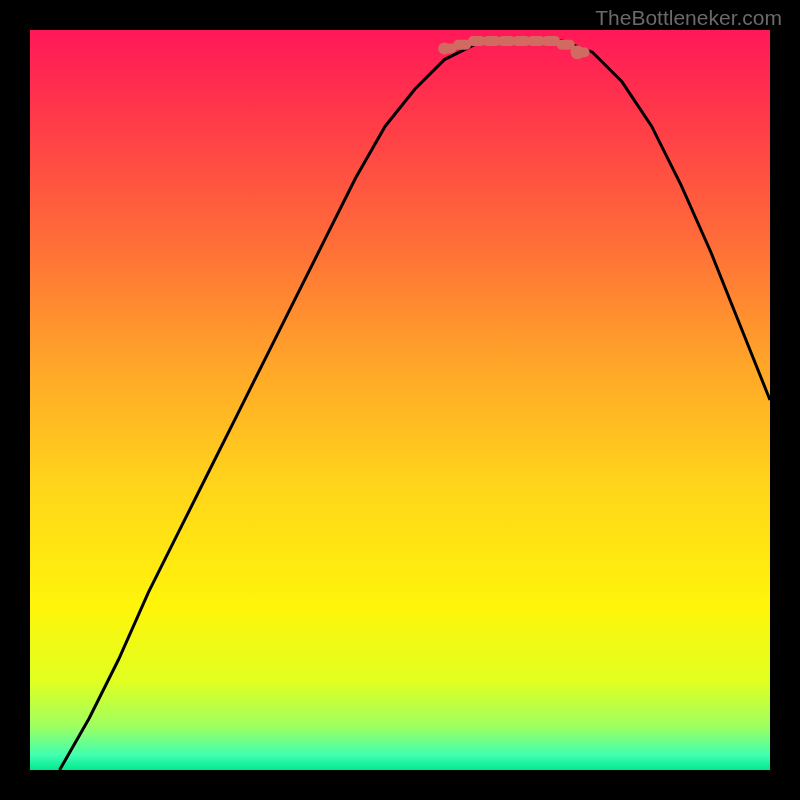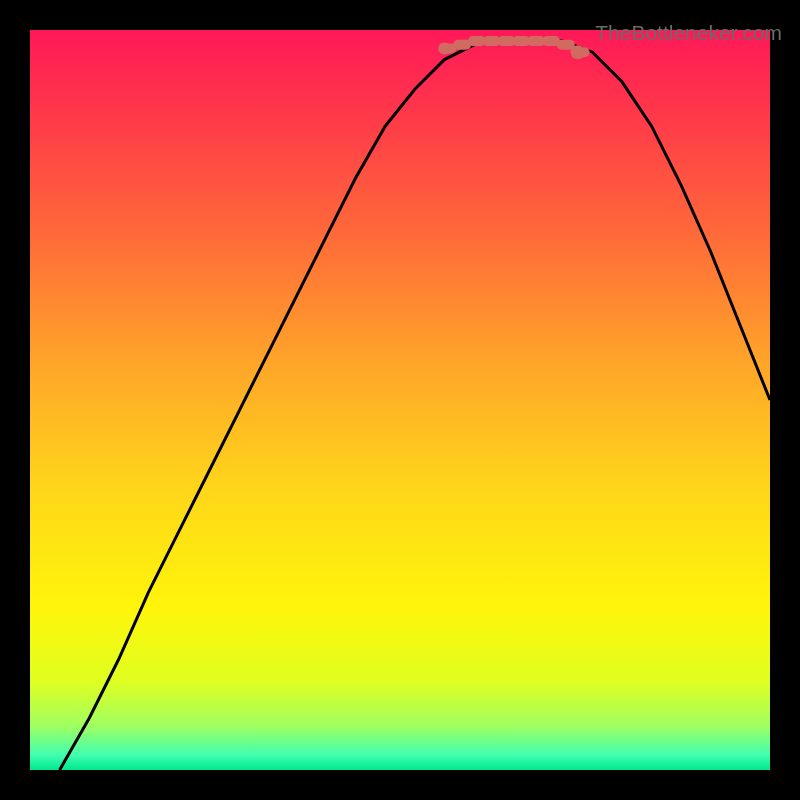--- a/index.html
+++ b/index.html
@@ -6,21 +6,21 @@
     margin: 0;
     padding: 0;
     width: 800px;
     height: 800px;
     background: #000;
     position: relative;
     font-family: Arial, sans-serif;
   }
   .watermark {
     position: absolute;
-    top: 21px;
+    top: 6px;
     right: 18px;
     color: #6a6a6a;
     font-size: 21px;
     font-weight: 500;
     z-index: 10;
   }
   .plot-frame {
     position: absolute;
     top: 30px;
     left: 30px;

